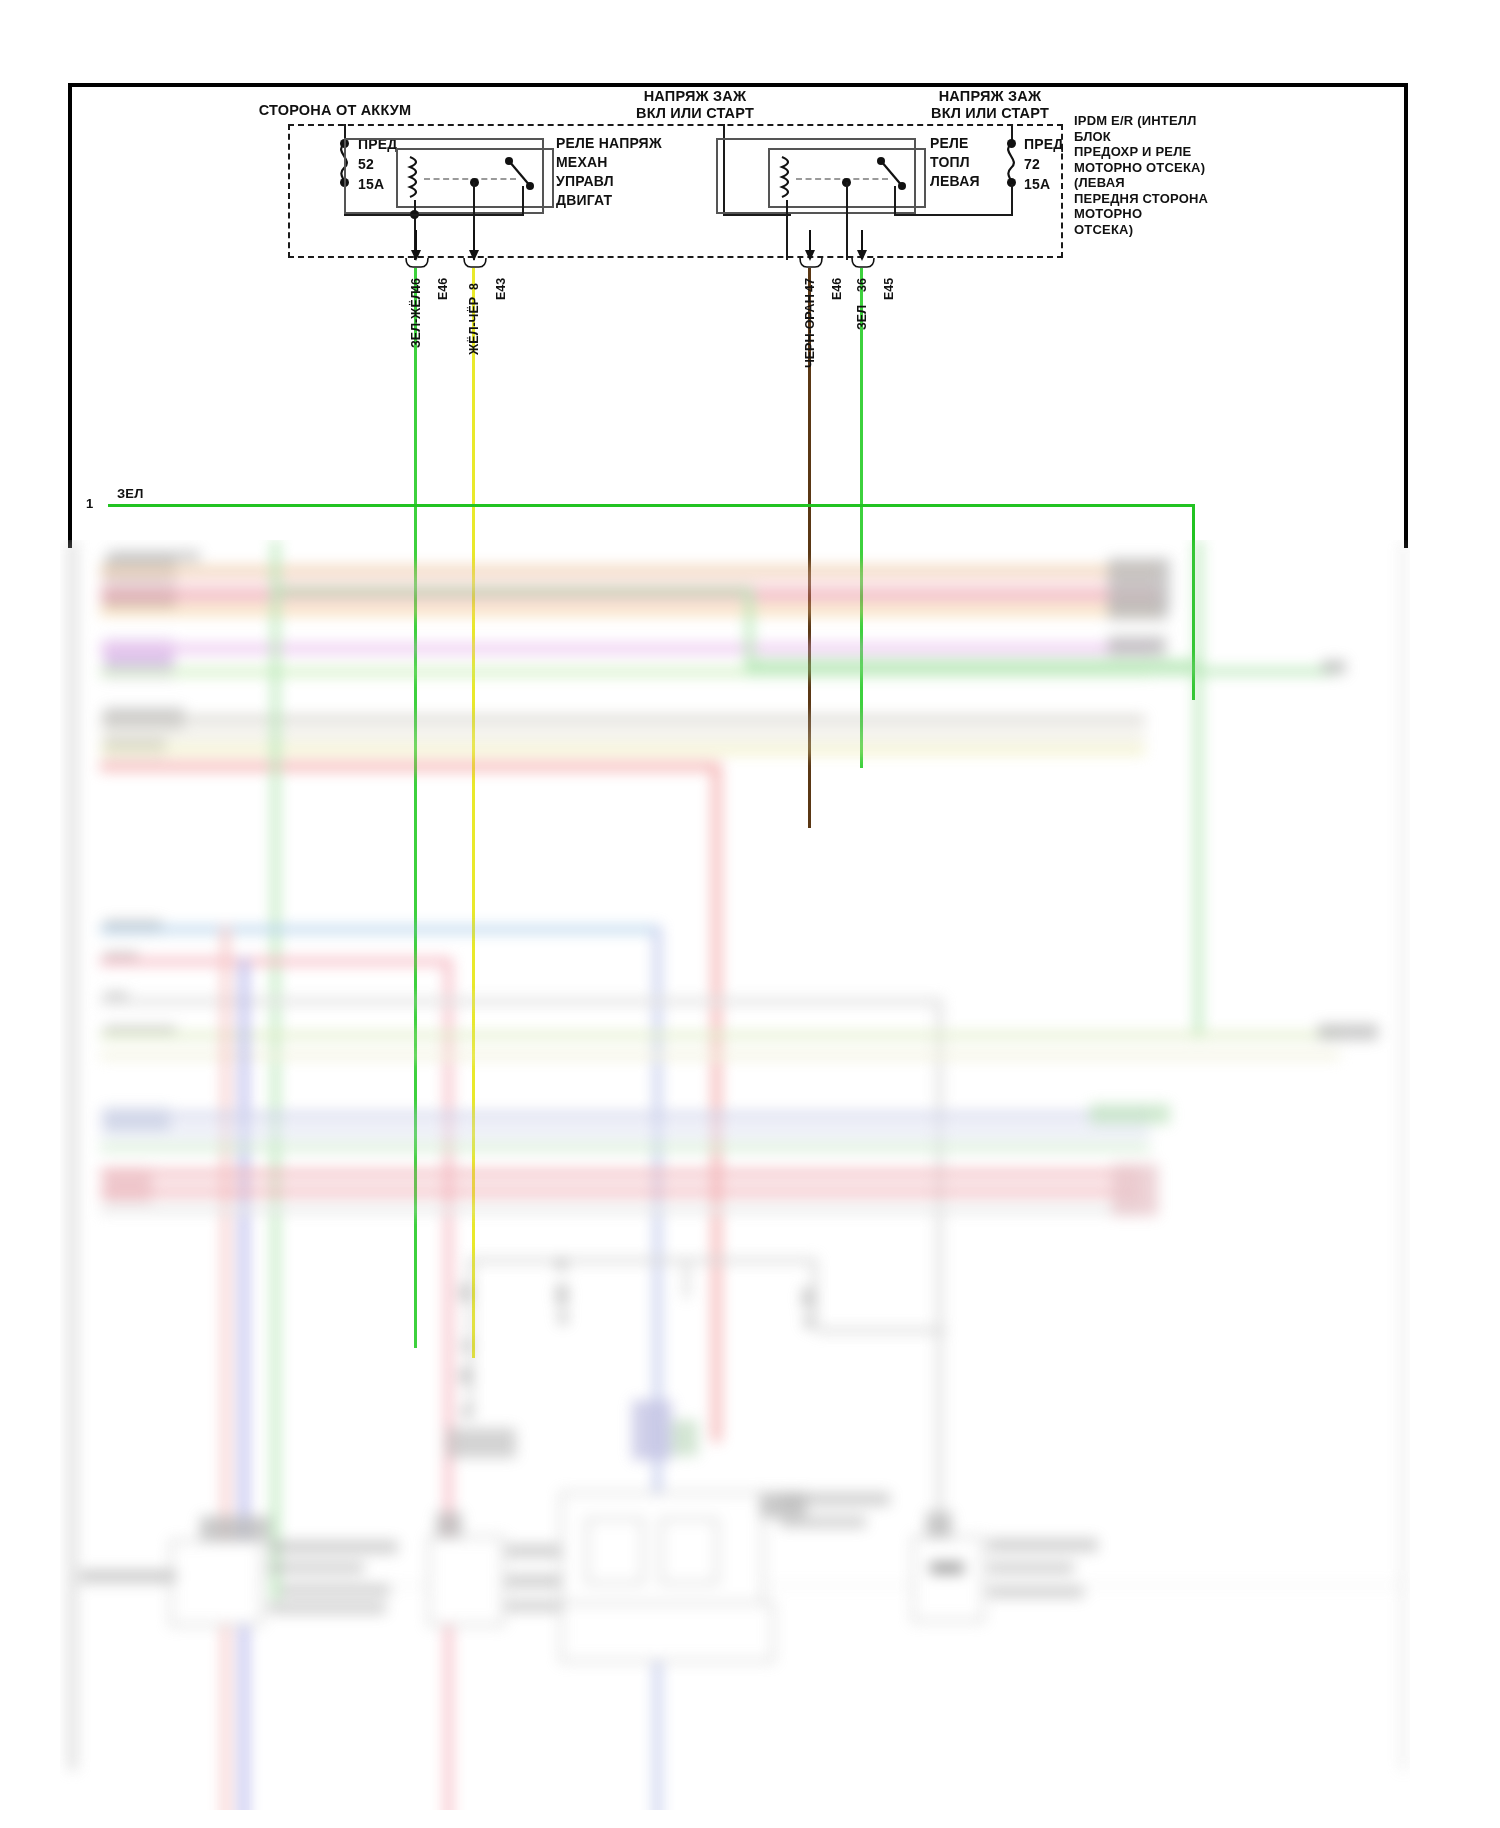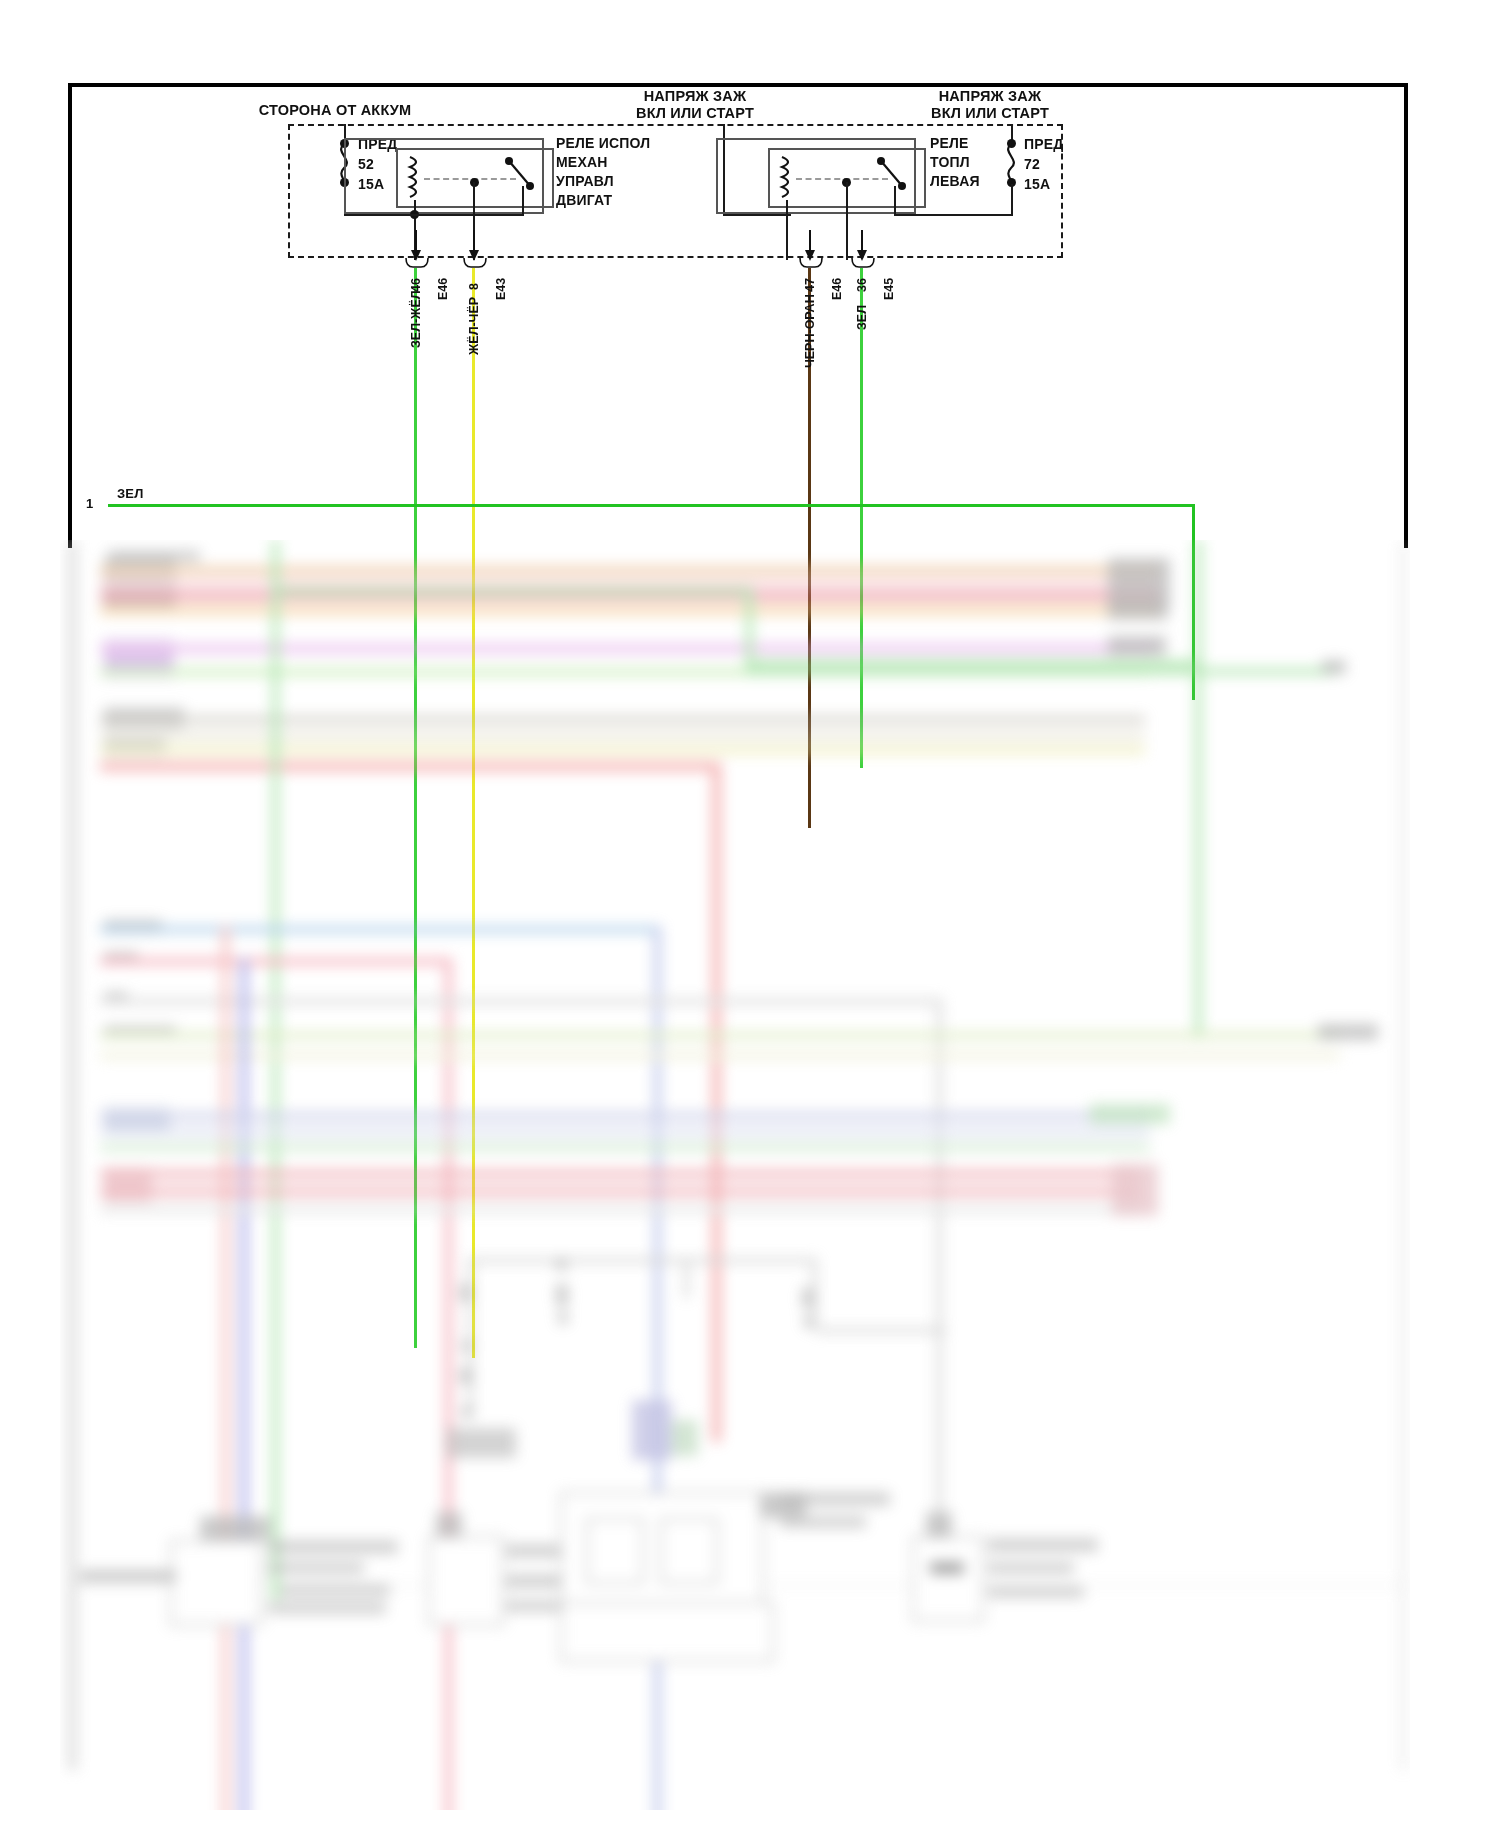--- a/index.html
+++ b/index.html
@@ -68,20 +68,28 @@
   <div class="dashed-box" style="left:288px;top:124px;width:775px;height:134px;border-top:none;"></div>
 
   <div class="dashed-box" style="left:288px;top:124px;width:775px;height:0;border:none;border-top:2px dashed #1a1a1a;"></div>
 
   <div class="lbl hdr c" style="left:210px;top:102px;width:250px;">СТОРОНА ОТ АККУМ</div>
   <div class="lbl hdr c" style="left:590px;top:88px;width:210px;line-height:17px;white-space:pre-line;">НАПРЯЖ ЗАЖ
 ВКЛ ИЛИ СТАРТ</div>
   <div class="lbl hdr c" style="left:885px;top:88px;width:210px;line-height:17px;white-space:pre-line;">НАПРЯЖ ЗАЖ
 ВКЛ ИЛИ СТАРТ</div>
 
+  <div class="lbl sm" style="left:1074px;top:113px;line-height:15.5px;white-space:pre-line;font-size:13px;">IPDM E/R (ИНТЕЛЛ
+БЛОК
+ПРЕДОХР И РЕЛЕ
+МОТОРНО ОТСЕКА)
+(ЛЕВАЯ
+ПЕРЕДНЯ СТОРОНА
+МОТОРНО
+ОТСЕКА)</div>
 
   <div class="vline" style="left:344px;top:124px;height:20px;"></div>
   <div class="dot" style="left:340px;top:139px;"></div>
   <div class="fuse nb" style="left:330px;top:144px;">
     <svg width="28" height="38" viewBox="0 0 28 38">
       <path d="M14 0 C 4 8, 24 16, 14 24 C 8 30, 14 34, 14 38" fill="none" stroke="#111" stroke-width="2.2"></path>
     </svg>
   </div>
   <div class="dot" style="left:340px;top:178px;"></div>
   <div class="vline" style="left:344px;top:184px;height:32px;"></div>
@@ -112,21 +120,21 @@
   <div class="dot sm" style="left:526px;top:182px;"></div>
 
   <div class="dot" style="left:470px;top:178px;"></div>
 
   <div class="vline" style="left:414px;top:200px;height:60px;"></div>
   <div class="dot" style="left:410px;top:210px;"></div>
   <div class="vline" style="left:473px;top:182px;height:78px;"></div>
   <div class="hline" style="left:344px;top:214px;width:180px;"></div>
   <div class="vline" style="left:522px;top:186px;height:30px;"></div>
 
-  <div class="lbl md" style="left:556px;top:134px;line-height:19px;white-space:pre-line;">РЕЛЕ ИСПОЛ
+  <div class="lbl md" style="left:556px;top:134px;line-height:19px;white-space:pre-line;">РЕЛЕ НАПРЯЖ
 МЕХАН
 УПРАВЛ
 ДВИГАТ</div>
 
   <div class="vline" style="left:723px;top:124px;height:92px;"></div>
   <div class="hline" style="left:723px;top:214px;width:68px;"></div>
 
   <div class="relay-outer" style="left:716px;top:138px;width:200px;height:76px;"></div>
   <div class="relay-outer" style="left:768px;top:148px;width:158px;height:60px;"></div>
   <div class="coil nb" style="left:778px;top:155px;">

